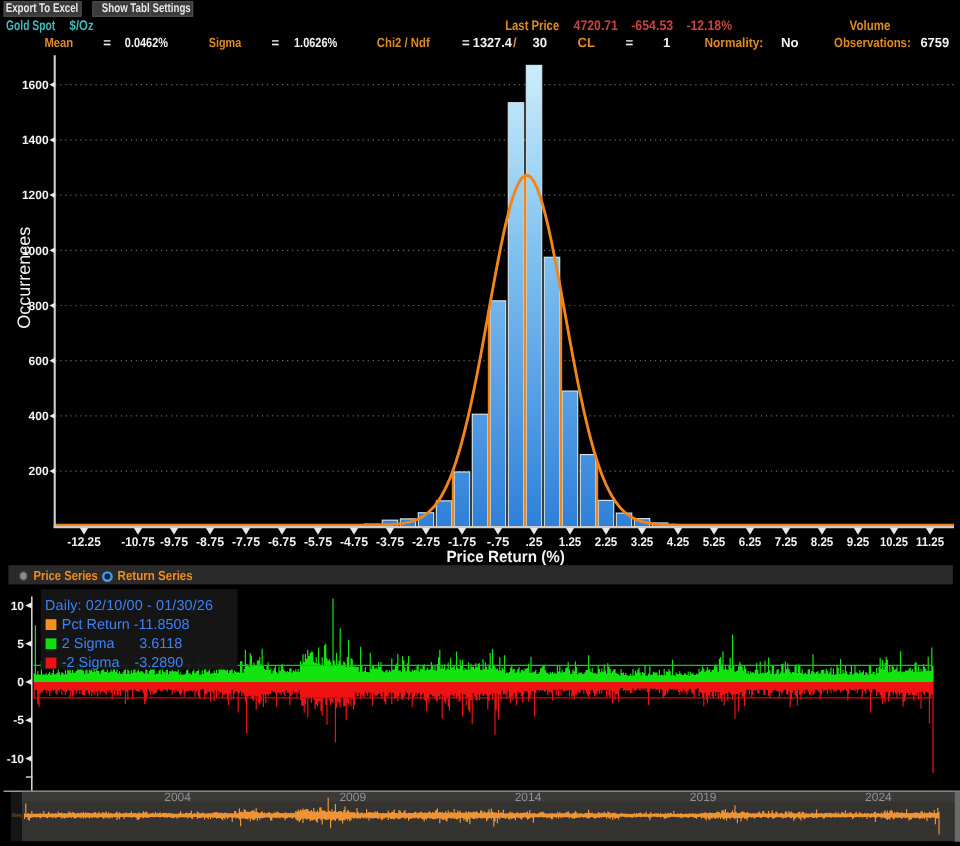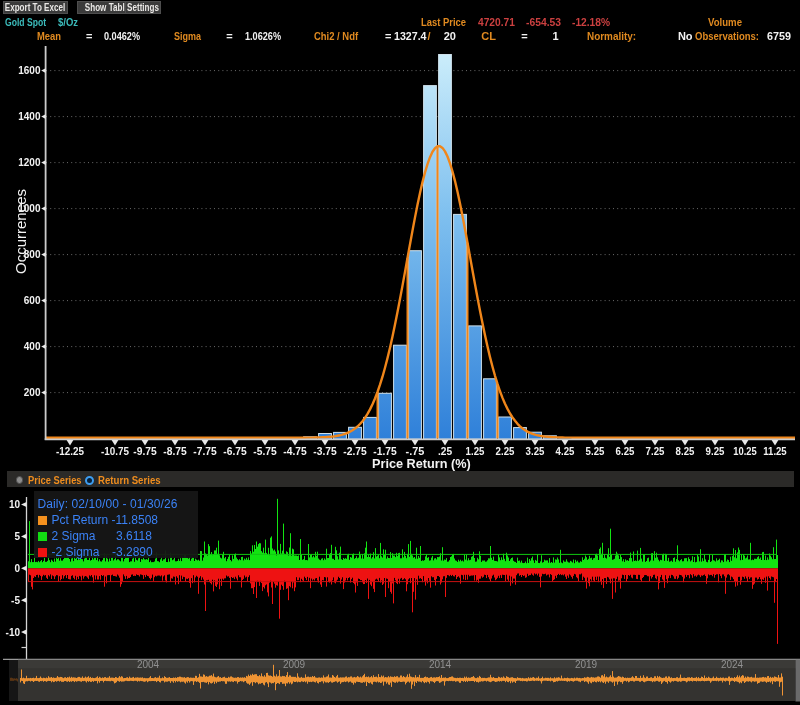--- a/index.html
+++ b/index.html
@@ -166,26 +166,26 @@
 <div class="ab h3" style="left:37px;top:29.5px;color:#e08a20;transform:scaleX(0.854);transform-origin:0 50%;">Mean</div>
 <div class="ab h3" style="left:86px;top:29.5px;color:#f2f2f2;">=</div>
 <div class="ab h3" style="left:103.7px;top:29.5px;color:#f2f2f2;transform:scaleX(0.829);transform-origin:0 50%;">0.0462%</div>
 <div class="ab h3" style="left:174px;top:29.5px;color:#e08a20;transform:scaleX(0.818);transform-origin:0 50%;">Sigma</div>
 <div class="ab h3" style="left:226.3px;top:29.5px;color:#f2f2f2;">=</div>
 <div class="ab h3" style="left:245px;top:29.5px;color:#f2f2f2;transform:scaleX(0.829);transform-origin:0 50%;">1.0626%</div>
 <div class="ab h3" style="left:313.7px;top:29.5px;color:#e08a20;transform:scaleX(0.858);transform-origin:0 50%;">Chi2 / Ndf</div>
 <div class="ab h3" style="left:385px;top:29.5px;color:#f2f2f2;">=</div>
 <div class="ab h3" style="left:393.7px;top:29.5px;color:#f2f2f2;transform:scaleX(0.967);transform-origin:0 50%;">1327.4</div>
 <div class="ab h3" style="left:427.5px;top:29.5px;color:#e08a20;">/</div>
-<div class="ab h3" style="left:443.7px;top:29.5px;color:#f2f2f2;">20</div>
+<div class="ab h3" style="left:443.7px;top:29.5px;color:#f2f2f2;">30</div>
 <div class="ab h3" style="left:481.2px;top:30px;color:#e08a20;">CL</div>
 <div class="ab h3" style="left:521.2px;top:29.5px;color:#f2f2f2;">=</div>
 <div class="ab h3" style="left:552.5px;top:29.5px;color:#f2f2f2;">1</div>
 <div class="ab h3" style="left:586.9px;top:29.5px;color:#e08a20;transform:scaleX(0.901);transform-origin:0 50%;">Normality:</div>
-<div class="ab h3" style="left:650.9px;top:29.5px;color:#f2f2f2;margin-left:27px;">No</div>
+<div class="ab h3" style="left:650.9px;top:29.5px;color:#f2f2f2;">No</div>
 <div class="ab h3" style="left:694.9px;top:29.5px;color:#e08a20;transform:scaleX(0.865);transform-origin:0 50%;">Observations:</div>
 <div class="ab h3" style="left:767px;top:29.5px;color:#f2f2f2;transform:scaleX(0.98);transform-origin:0 50%;">6759</div>
 <div class="ab" style="left:13.5px;top:274px;color:#f2f2f2;font-size:15px;line-height:13px;transform:rotate(-90deg);transform-origin:0 0">Occurrences</div>
 <div class="ab" style="left:372px;top:456px;color:#f2f2f2;font-size:13.5px;font-weight:bold;transform:scaleX(0.94);transform-origin:0 50%">Price Return (%)</div>
 
 <div class="ab" style="left:7px;top:471px;width:787px;height:16px;background:#2b2a28"></div>
 <div class="ab" style="left:15.5px;top:476px;width:7.5px;height:7.5px;border-radius:50%;background:#8c8c8c;border:1px solid #4f4f4f"></div>
 <div class="ab h3" style="left:27.5px;top:473.5px;color:#ef8d1e;transform:scaleX(0.85);transform-origin:0 50%">Price Series</div>
 <div class="ab" style="left:84.5px;top:475.5px;width:9.5px;height:9.5px;border-radius:50%;border:2.5px solid #3d9df0;background:#082038"></div>
 <div class="ab h3" style="left:97.5px;top:473.5px;color:#ef8d1e;transform:scaleX(0.875);transform-origin:0 50%">Return Series</div>

